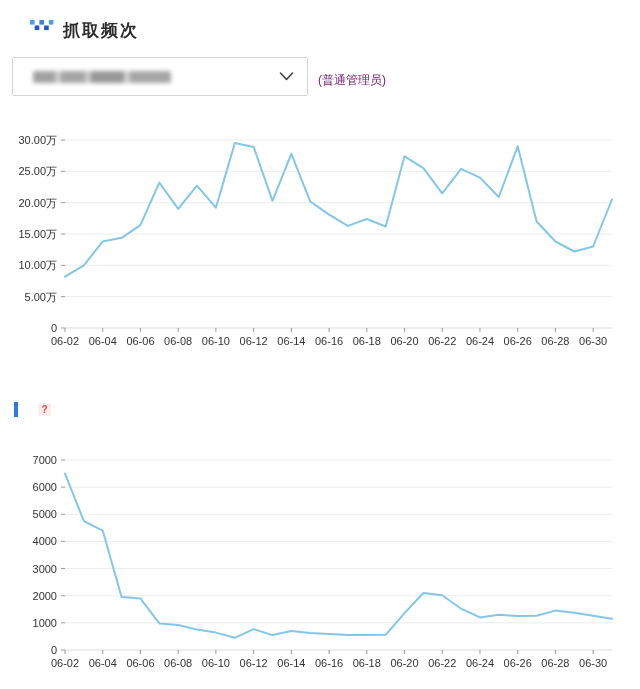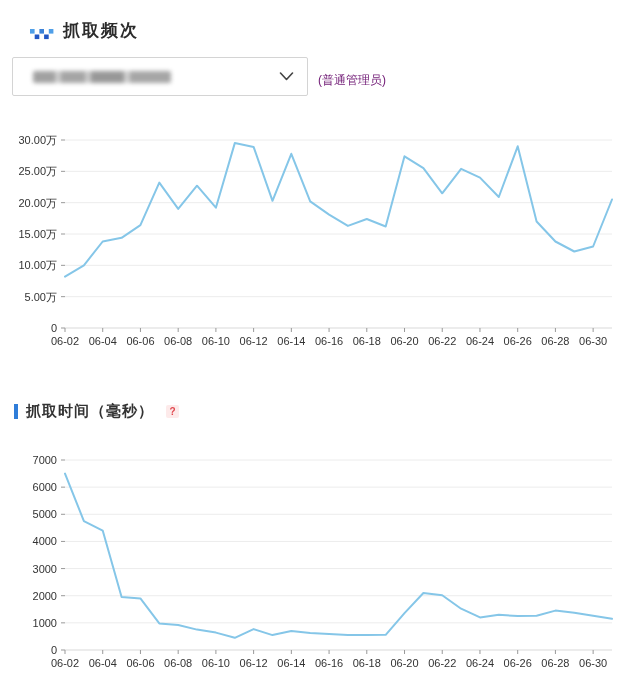--- a/index.html
+++ b/index.html
@@ -1,20 +1,20 @@
 <!DOCTYPE html>
 <html><head>
 <meta charset="utf-8">
 <style>
   html,body{margin:0;padding:0;}
   body{
     width:640px;height:689px;position:relative;background:#ffffff;
     font-family:"Liberation Sans","DejaVu Sans",sans-serif;overflow:hidden;
   }
-  .page-header{position:absolute;left:30px;top:19px;display:flex;align-items:flex-end;gap:9px;}
+  .page-header{position:absolute;left:30px;top:19px;display:flex;align-items:flex-start;gap:9px;}
   .page-title{font-size:17px;font-weight:bold;color:#2b2b2b;margin:0;letter-spacing:2px;}
   .logo-icon{display:block;}
   .select-box{
     position:absolute;left:12px;top:57px;width:296px;height:39px;box-sizing:border-box;
     border:1px solid #d4d4d4;border-radius:2px;background:#fff;display:flex;
     align-items:center;justify-content:space-between;padding:0 13px 0 20px;cursor:pointer;
   }
   .blur-bar{
     width:138px;height:12px;border-radius:2px;opacity:.8;filter:blur(2px);
     background:linear-gradient(90deg,#8a8a8a 0 16%,#c0c0c0 16% 20%,#8f8f8f 20% 38%,
@@ -106,21 +106,20 @@
     <text x="517.6896551724137" y="220" text-anchor="middle" fill="#333" font-size="11">06-26</text>
     <line x1="555.4137931034483" y1="203" x2="555.4137931034483" y2="207" stroke="#999" stroke-width="1"></line>
     <text x="555.4137931034483" y="220" text-anchor="middle" fill="#333" font-size="11">06-28</text>
     <line x1="593.1379310344828" y1="203" x2="593.1379310344828" y2="207" stroke="#999" stroke-width="1"></line>
     <text x="593.1379310344828" y="220" text-anchor="middle" fill="#333" font-size="11">06-30</text>
     <polyline points="65.0,151.6 83.9,140.3 102.7,116.5 121.6,112.8 140.4,100.2 159.3,57.6 178.2,83.9 197.0,60.7 215.9,82.7 234.8,18.1 253.6,21.9 272.5,75.8 291.3,28.8 310.2,76.4 329.1,89.6 347.9,100.9 366.8,94.0 385.7,101.5 404.5,31.3 423.4,43.2 442.2,68.3 461.1,43.8 480.0,52.6 498.8,72.0 517.7,21.3 536.6,96.5 555.4,116.5 574.3,126.5 593.1,121.5 612.0,74.5" fill="none" stroke="#85c6e8" stroke-width="2" stroke-linejoin="round" stroke-linecap="round"></polyline>
   </svg>
 
 <div class="section-head">
   <span class="section-bar"></span>
-  <h2 class="section-title">抓取时间（毫秒）</h2>
   <span class="help-badge">?</span>
 </div>
 
 <svg id="chart1" class="chart" width="640" height="240" viewBox="0 0 640 240">
     <line x1="65" y1="205" x2="612" y2="205" stroke="#d9d9d9" stroke-width="1"></line>
     <line x1="61" y1="205" x2="65" y2="205" stroke="#999" stroke-width="1"></line>
     <text x="57" y="209" text-anchor="end" fill="#333" font-size="11">0</text>
     <line x1="65" y1="177.85714285714286" x2="612" y2="177.85714285714286" stroke="#ececec" stroke-width="1"></line>
     <line x1="61" y1="177.85714285714286" x2="65" y2="177.85714285714286" stroke="#999" stroke-width="1"></line>
     <text x="57" y="181.85714285714286" text-anchor="end" fill="#333" font-size="11">1000</text>

